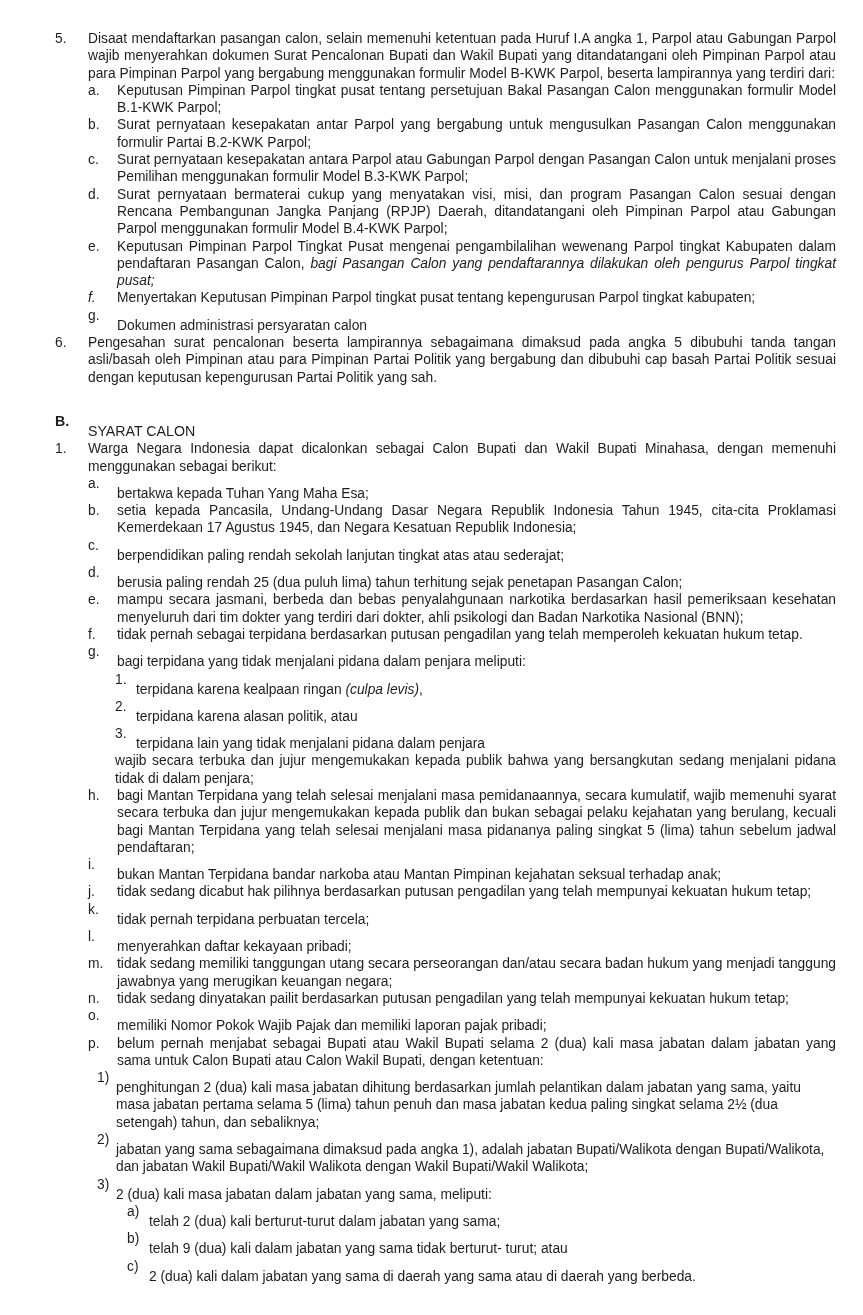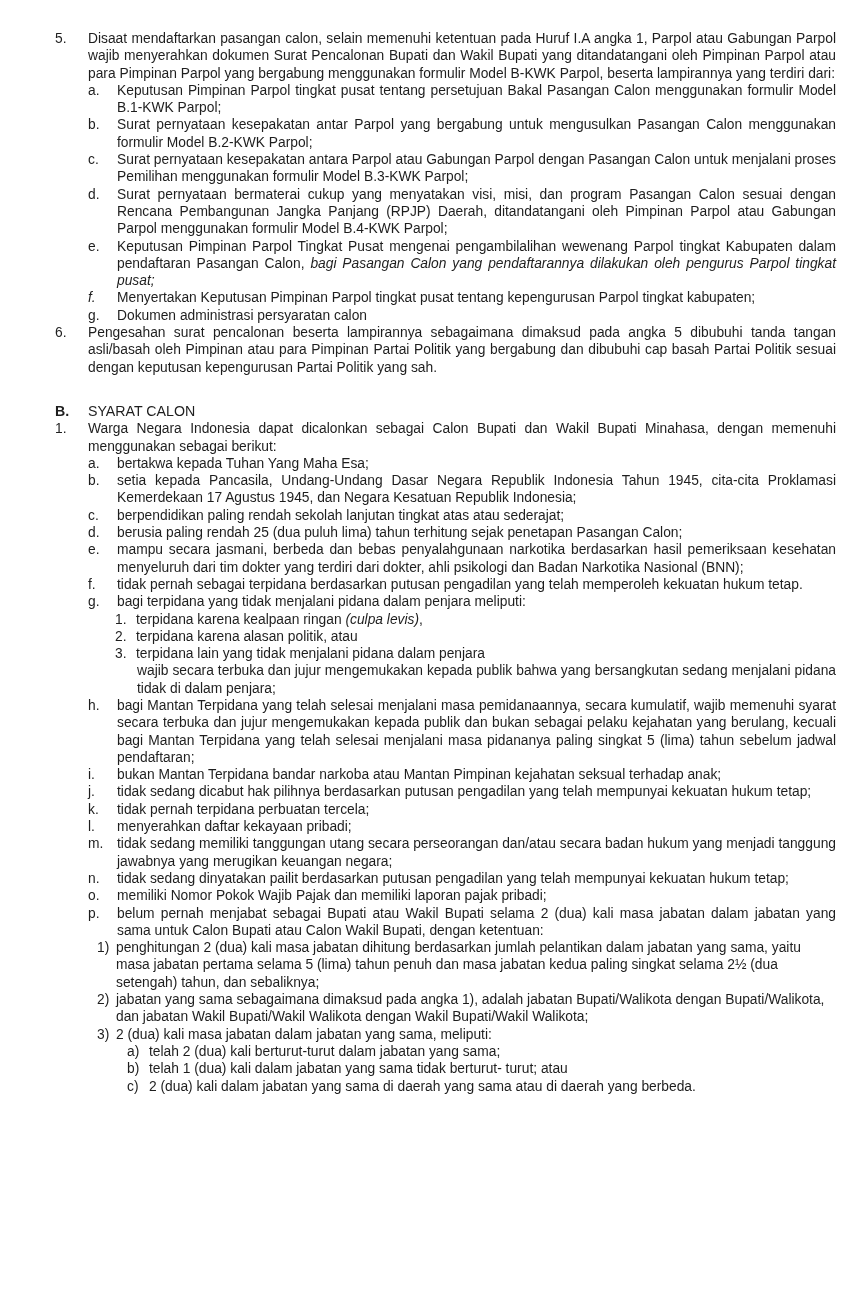--- a/index.html
+++ b/index.html
@@ -12,48 +12,48 @@
     padding:30px 27px 0 55px;
     font-size:13.8px; line-height:17.3px;
   }
   .row { display:flex; }
   .marker { flex:0 0 auto; }
   .l1 .marker { width:33px; }
   .l2 { margin-left:33px; }
   .l2 .marker { width:29px; }
   .l3g { margin-left:60px; }
   .l3g .marker { width:21px; }
-  .gcont { margin-left:82px; }
+  .gcont { margin-left:60px; }
   .l3p { margin-left:42px; }
   .l3p .marker { width:19px; }
   .l4 { margin-left:72px; }
   .l4 .marker { width:22px; }
   .content { flex:1 1 auto; }
   .content.justify { text-align:justify; }
-  .content.left { text-align:left; }
+  .content.left { text-align:left;margin-top:10px; }
   .b { font-weight:normal; }
   .i { font-style:italic; }
   .heading { margin-top:27px; font-size:14.2px; }
   .heading .marker, .heading .content { font-weight:bold; }
 </style>
 </head>
 <body>
 
 <div class="doc" id="doc">
     <div class="row l1">
       <span class="marker">5.</span>
       <div class="content justify"><span>Disaat mendaftarkan pasangan calon, selain memenuhi ketentuan pada Huruf I.A angka 1, Parpol atau Gabungan Parpol wajib </span><span class="b">menyerahkan dokumen Surat Pencalonan Bupati dan Wakil Bupati yang ditandatangani oleh Pimpinan Parpol atau para Pimpinan Parpol yang bergabung menggunakan formulir Model B-KWK Parpol, beserta lampirannya</span><span> yang terdiri dari:</span></div>
     </div>
     <div class="row l2">
       <span class="marker">a.</span>
       <div class="content justify"><span>Keputusan Pimpinan Parpol tingkat pusat tentang persetujuan Bakal Pasangan Calon menggunakan formulir </span><span class="b">Model B.1-KWK Parpol</span><span>;</span></div>
     </div>
     <div class="row l2">
       <span class="marker">b.</span>
-      <div class="content justify"><span>Surat pernyataan kesepakatan antar Parpol yang bergabung untuk mengusulkan Pasangan Calon menggunakan formulir </span><span class="b">Model B.2-KWK Parpol</span><span>;</span></div>
+      <div class="content justify"><span>Surat pernyataan kesepakatan antar Parpol yang bergabung untuk mengusulkan Pasangan Calon menggunakan formulir </span><span class="b">Partai B.2-KWK Parpol</span><span>;</span></div>
     </div>
     <div class="row l2">
       <span class="marker">c.</span>
       <div class="content justify"><span>Surat pernyataan kesepakatan antara Parpol atau Gabungan Parpol dengan Pasangan Calon untuk menjalani proses Pemilihan menggunakan formulir </span><span class="b">Model B.3-KWK Parpol</span><span>;</span></div>
     </div>
     <div class="row l2">
       <span class="marker">d.</span>
       <div class="content justify"><span>Surat pernyataan bermaterai cukup yang menyatakan visi, misi, dan program Pasangan Calon sesuai dengan Rencana Pembangunan Jangka Panjang (RPJP) Daerah, ditandatangani oleh Pimpinan Parpol atau Gabungan Parpol menggunakan formulir </span><span class="b">Model B.4-KWK Parpol</span><span>;</span></div>
     </div>
     <div class="row l2">
@@ -170,19 +170,19 @@
     <div class="row l3p">
       <span class="marker">3)</span>
       <div class="content left"><span>2 (dua) kali masa jabatan dalam jabatan yang sama, meliputi:</span></div>
     </div>
     <div class="row l4">
       <span class="marker">a)</span>
       <div class="content left"><span>telah 2 (dua) kali berturut-turut dalam jabatan yang sama;</span></div>
     </div>
     <div class="row l4">
       <span class="marker">b)</span>
-      <div class="content left"><span>telah 1 (dua) kali dalam jabatan yang sama tidak berturut- turut; atau</span></div>
+      <div class="content left"><span>telah 9 (dua) kali dalam jabatan yang sama tidak berturut- turut; atau</span></div>
     </div>
     <div class="row l4">
       <span class="marker">c)</span>
       <div class="content left"><span> 2 (dua) kali dalam jabatan yang sama di daerah yang sama atau di daerah yang berbeda.</span></div>
     </div>
   </div>
 
 </body></html>

